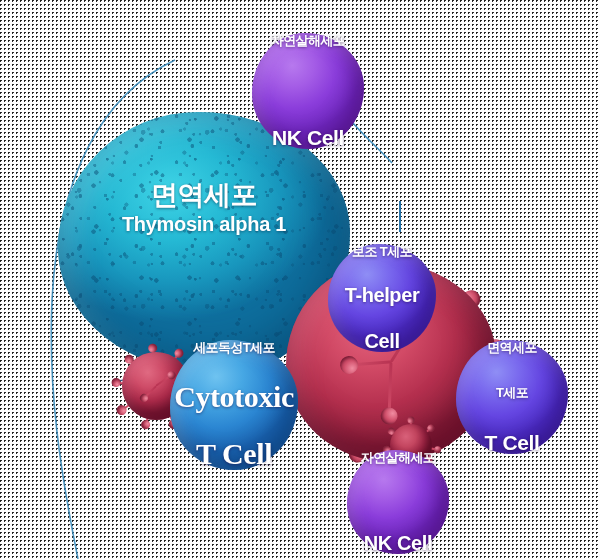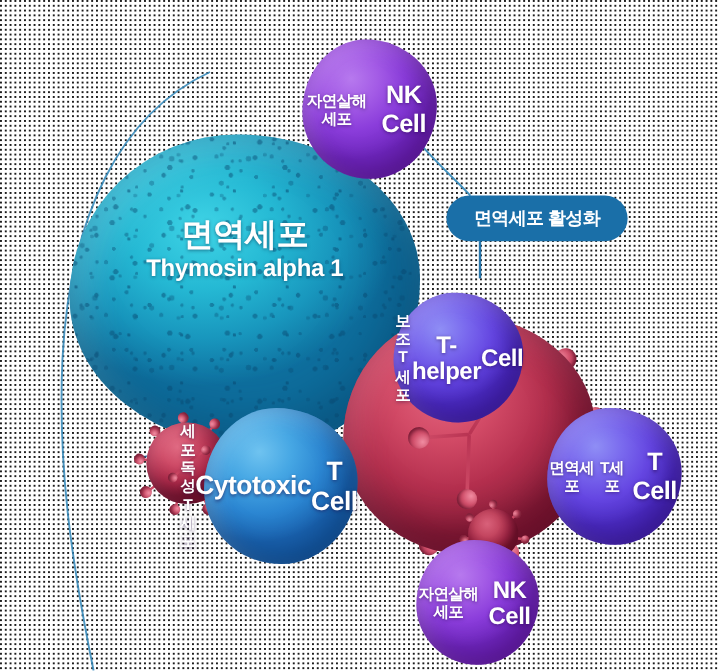--- a/index.html
+++ b/index.html
@@ -96,22 +96,22 @@
   .spike { position:absolute; transform-origin:0 50%; }
   .spike .stem { position:absolute; left:0; top:50%; height:3px; transform:translateY(-50%);
                  background:linear-gradient(90deg,#b83352,#cf4b67); border-radius:2px;}
   .spike .knob { position:absolute; top:50%; transform:translate(-50%,-50%);
                  border-radius:50%;
                  background:radial-gradient(circle at 34% 30%, #f08ca1 0%, #d2506c 45%, #9c2444 100%);
                  box-shadow:inset -1px -2px 3px rgba(60,0,20,.5);}
 
   
   .bubble {
-    position:absolute; display:flex; flex-direction:row;
-    align-items:center; justify-content:flex-end;
+    position:absolute; display:flex; flex-direction:column;
+    align-items:center; justify-content:space-between;
     color:#fff; text-align:center; z-index:40;
     border-radius:47% 53% 50% 50% / 52% 47% 53% 48%;
     text-shadow:0 1px 3px rgba(30,0,60,.5);
   }
   .bubble .ko { font-size:13px; font-weight:bold; line-height:1.18; letter-spacing:-0.6px; }
   .bubble .en { font-weight:bold; letter-spacing:-0.4px; line-height:1.1; }
 
   #bubble-nk-top {
     left:252px; top:33px; width:112px; height:116px;
     background:radial-gradient(ellipse 62% 58% at 36% 28%, #b779ee 0%, #a45ce6 32%, #8b3ddb 64%, #6f27bf 100%);
@@ -132,21 +132,21 @@
     background:radial-gradient(ellipse 62% 58% at 36% 28%, #8f8ef5 0%, #7a6aee 32%, #6546e2 66%, #4c2cc4 100%);
     box-shadow: inset -7px -9px 20px rgba(30,0,90,.5), inset 6px 7px 16px rgba(220,215,255,.3);
   }
   #bubble-tcell .en { font-size:21px; margin-top:1px;}
 
   #bubble-cytotoxic {
     left:170px; top:340px; width:128px; height:130px;
     background:radial-gradient(ellipse 62% 58% at 36% 28%, #6fc3f0 0%, #46a7e4 34%, #2b86d2 68%, #1a63b0 100%);
     box-shadow: inset -8px -10px 22px rgba(0,40,90,.5), inset 7px 8px 18px rgba(215,245,255,.32);
   }
-  #bubble-cytotoxic .en { font-size:22px; margin-top:1px;}
+  #bubble-cytotoxic .en { font-size:30px; margin-top:1px;font-family:Liberation Serif, serif;}
 
   #bubble-nk-bottom {
     left:347px; top:450px; width:102px; height:104px;
     background:radial-gradient(ellipse 62% 58% at 36% 28%, #b779ee 0%, #a45ce6 32%, #8b3ddb 64%, #6f27bf 100%);
     box-shadow: inset -7px -9px 20px rgba(55,0,90,.5), inset 6px 7px 16px rgba(235,200,255,.3);
     z-index:43;
   }
   #bubble-nk-bottom .en { font-size:20px; margin-top:1px;}
 
   
@@ -310,23 +310,20 @@
         <div class="knob" style="left:24px;width:7px;height:7px"></div>
       </div>
     <div class="core"></div>
   </div>
 
   <div class="bubble" id="bubble-nk-top">
     <div class="ko">자연살해세포</div>
     <div class="en">NK Cell</div>
   </div>
 
-  <div id="callout-activation">
-    <span>면역세포 활성화</span>
-  </div>
 
   <div class="bubble" id="bubble-thelper">
     <div class="ko">보조 T세포</div>
     <div class="en">T-helper</div>
     <div class="en">Cell</div>
   </div>
 
   <div class="bubble" id="bubble-tcell">
     <div class="ko">면역세포</div>
     <div class="ko">T세포</div>

